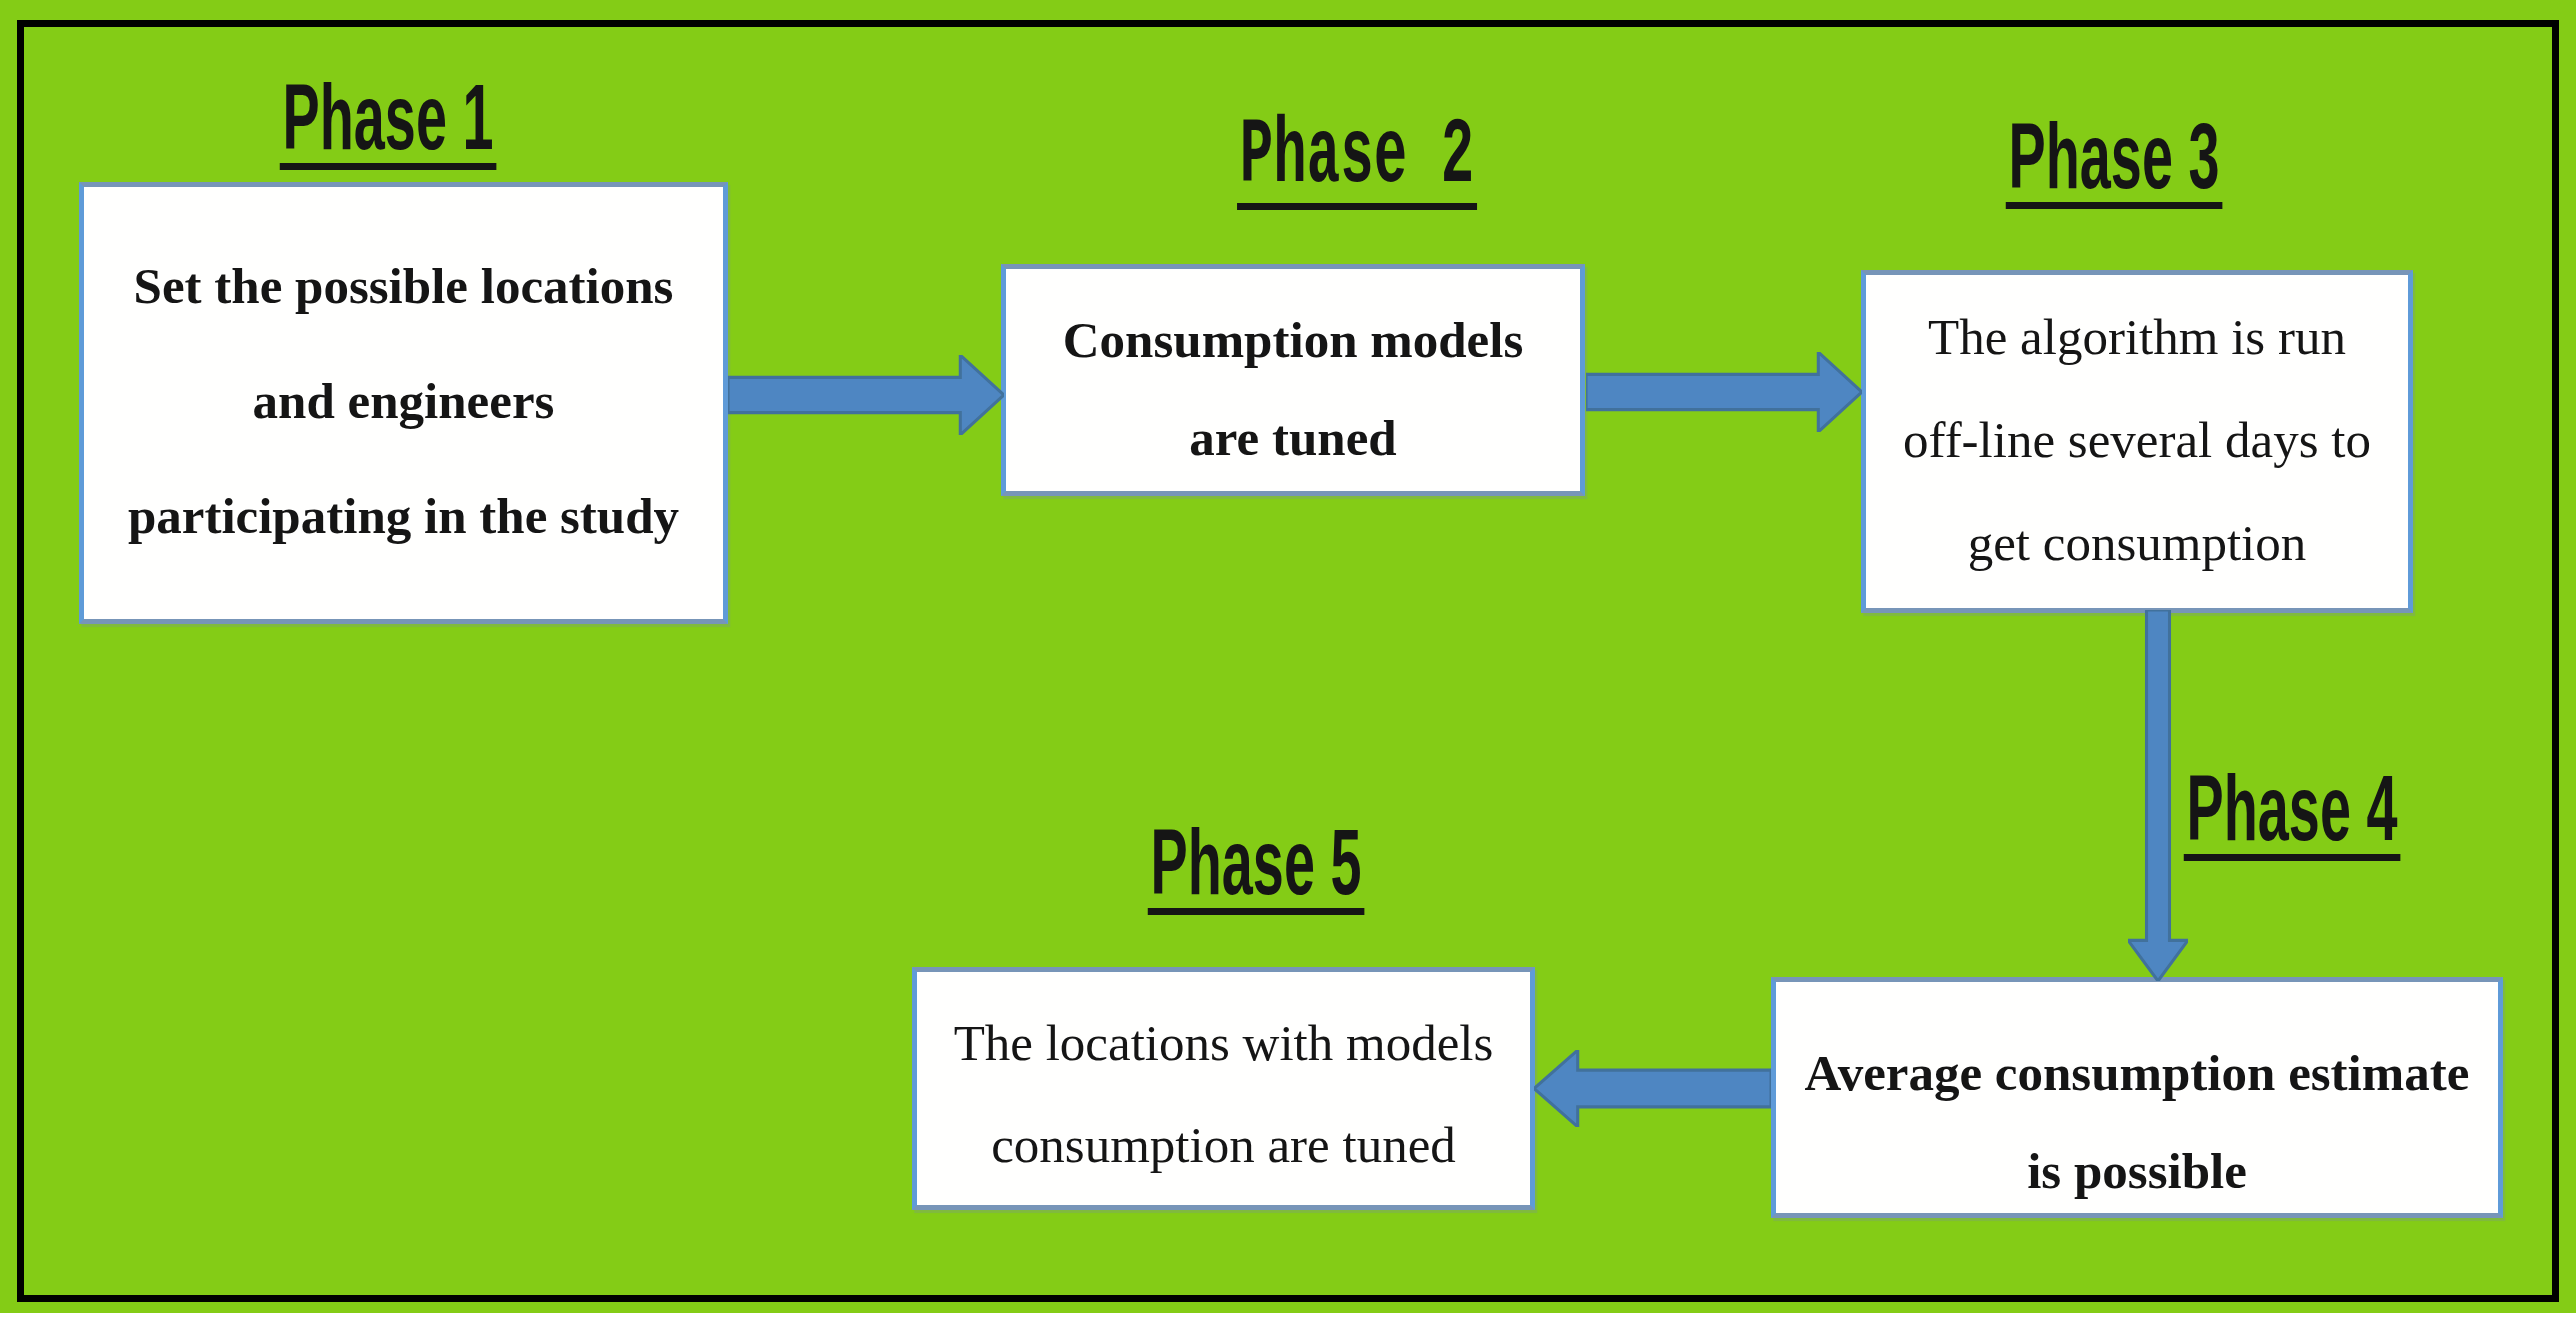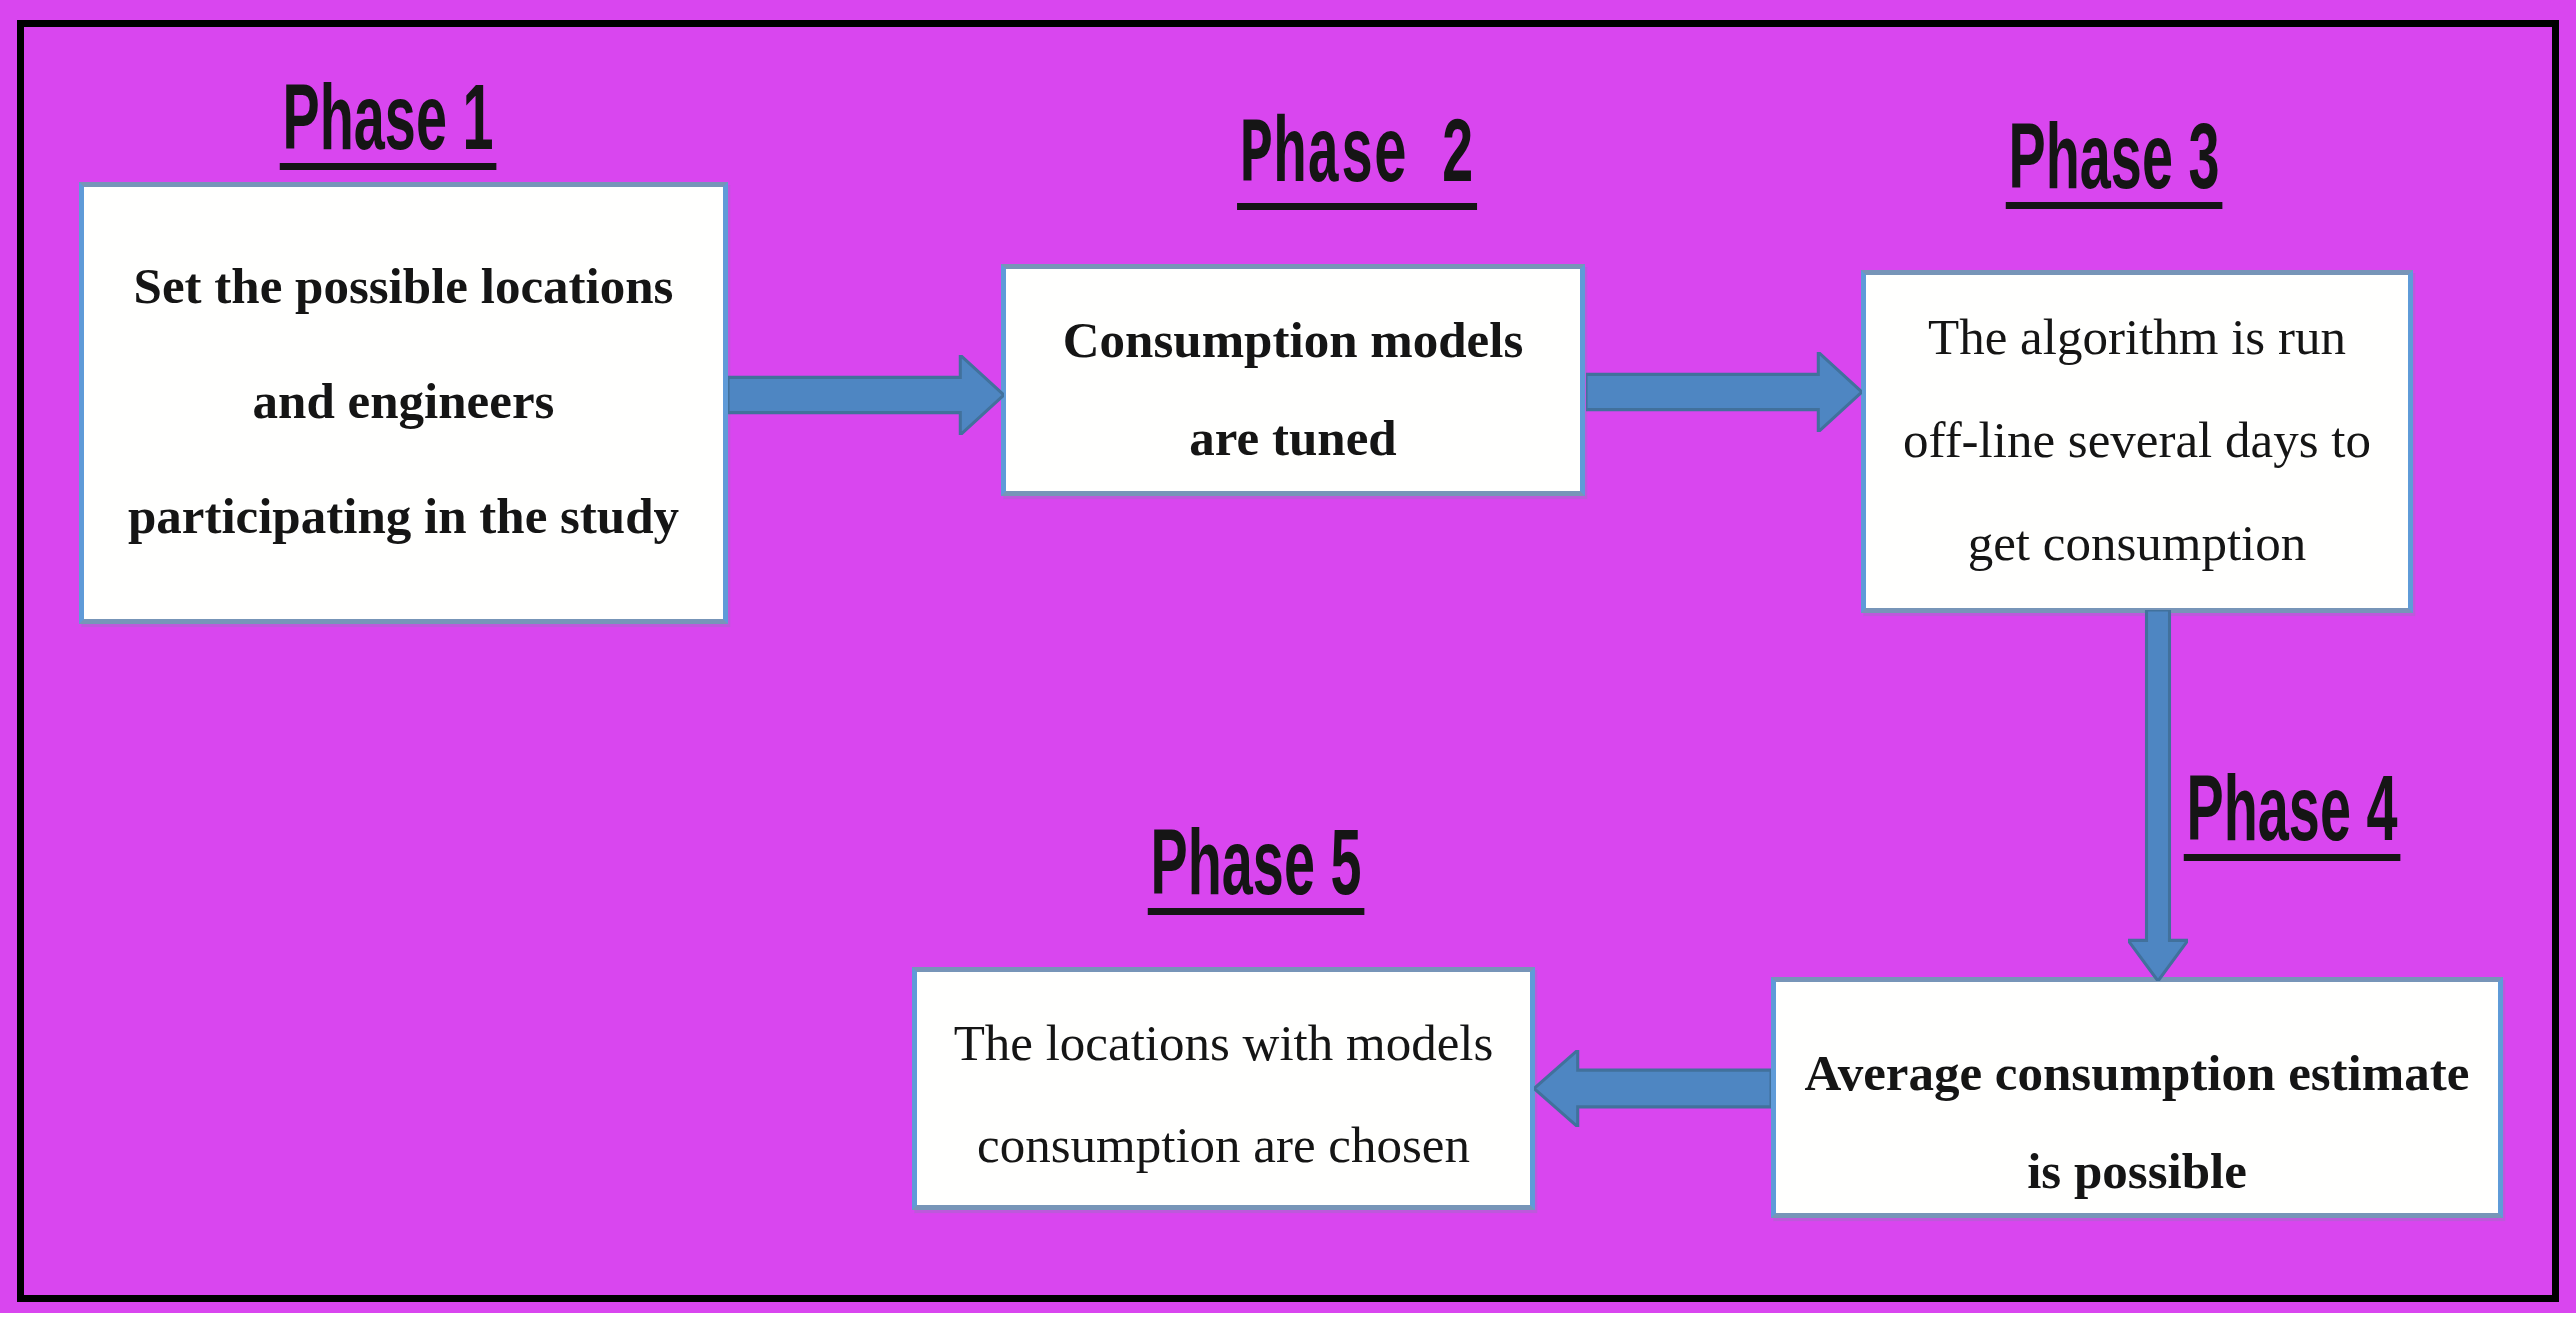--- a/index.html
+++ b/index.html
@@ -1,19 +1,19 @@
 <!DOCTYPE html>
 <html style="--frame-color: #000000; --text-color: #151515; --box-border-side: #5f9bd8; --box-border-topbottom: #7795b8; --arrow-fill: #4e86c2; --arrow-outline: #41719c;font-size:12.3px"><head>
 <meta charset="utf-8">
 <style>
   html,body{margin:0;padding:0;background:#ffffff;}
   #canvas{
     position:relative;
     width:2576px;height:1313px;
-    background:#d946ef;
+    background:#84cc16;
     font-family:"Liberation Sans",sans-serif;
     overflow:hidden;
   }
   .frame{
     position:absolute;left:17px;top:20px;width:2542px;height:1282px;
     box-sizing:border-box;border:7.7px solid var(--frame-color);
     background:transparent;
   }
   .phase-title{
     position:absolute;
@@ -97,21 +97,21 @@
     <div class="line">get consumption</div>
   </div>
 
   <div class="flow-box lh-md" style="left:1771px;top:977px;width:732px;height:241px;padding-top:42px;">
     <div class="line">Average consumption estimate</div>
     <div class="line">is possible</div>
   </div>
 
   <div class="flow-box lh-sm" style="left:912px;top:967px;width:623px;height:243px;padding-top:20px;">
     <div class="line">The locations with models</div>
-    <div class="line">consumption are chosen</div>
+    <div class="line">consumption are tuned</div>
   </div>
 
   <svg class="arrow" style="left:728px;top:355px;" width="276" height="80" viewBox="0 0 360 104">
     <polygon points="0,29 303,29 303,0 360,52 303,104 303,75 0,75"></polygon>
   </svg>
 
   <svg class="arrow" style="left:1586px;top:352px;" width="276" height="80" viewBox="0 0 360 104">
     <polygon points="0,29 303,29 303,0 360,52 303,104 303,75 0,75"></polygon>
   </svg>
 

